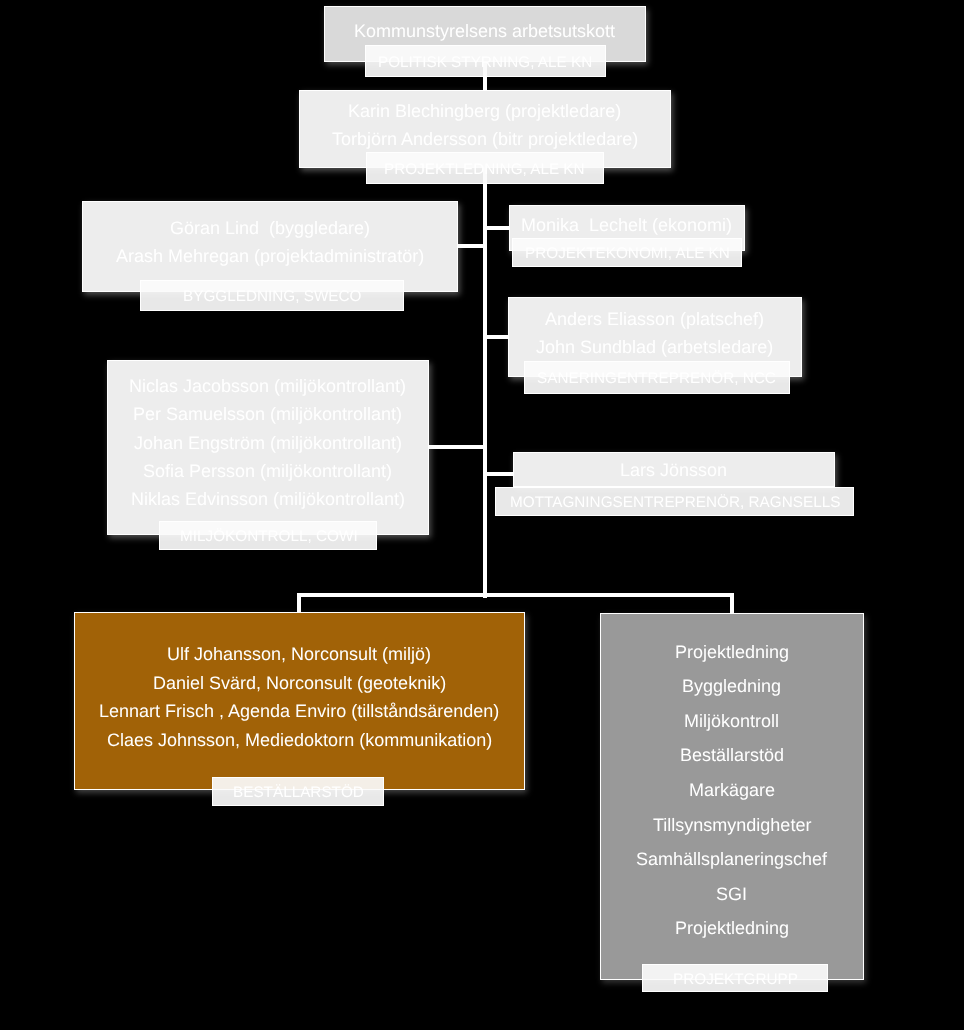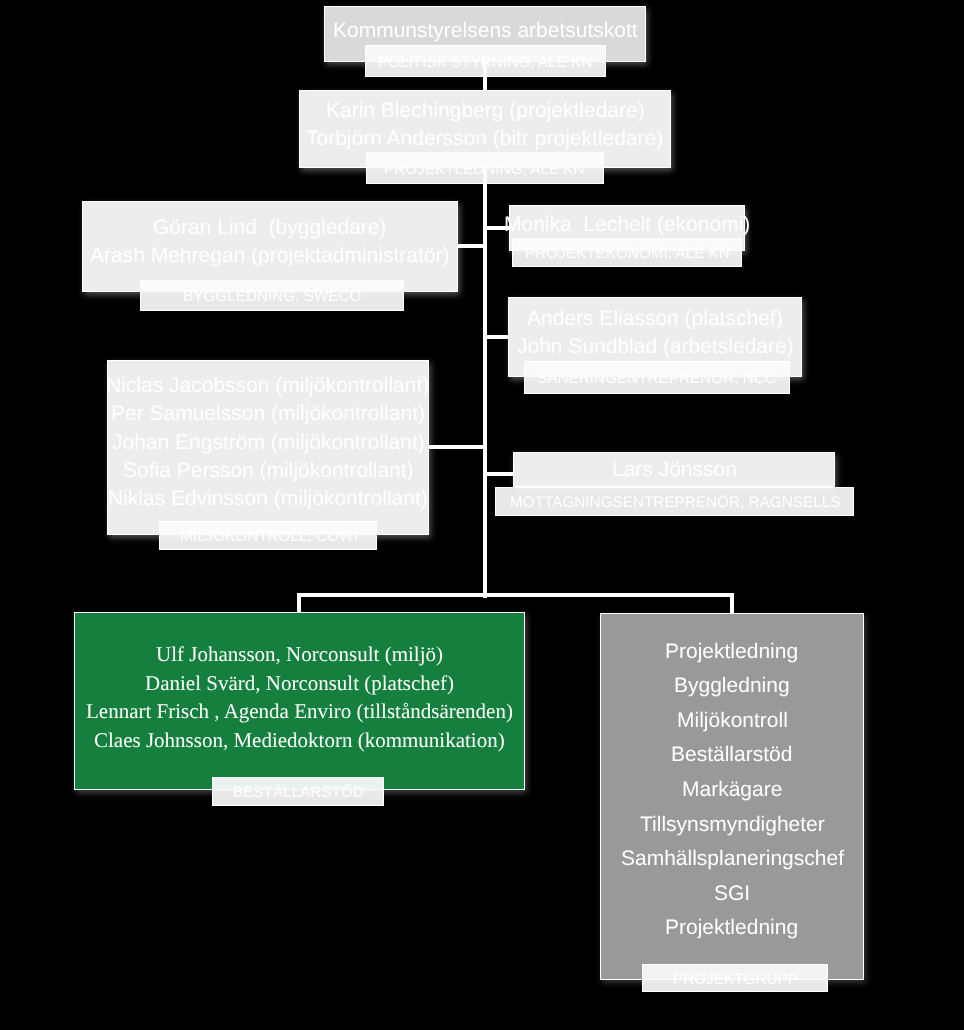--- a/index.html
+++ b/index.html
@@ -6,21 +6,21 @@
   html,body{margin:0;padding:0;background:#000;}
   #stage{position:relative;width:964px;height:1030px;background:#000;overflow:hidden;
     font-family:"Liberation Sans",sans-serif;-webkit-font-smoothing:antialiased;text-rendering:geometricPrecision;}
 
   .conn{position:absolute;background:#ffffff;}
 
   
   .node{position:absolute;box-sizing:border-box;border:1.3px solid #ffffff;
        color:#ffffff;text-align:left;
        display:flex;flex-direction:column;align-items:center;justify-content:center;
-       font-size:21px;padding-bottom:var(--pb,9px);
+       font-size:18px;padding-bottom:var(--pb,9px);
        box-shadow:2px 3px 6px var(--glow,rgba(237,237,237,0.32));}
   .node .ln{white-space:pre;line-height:var(--lh,28.4px);will-change:transform;}
 
   
   .plate{position:absolute;box-sizing:border-box;border:1.3px solid #ffffff;
        color:#ffffff;white-space:nowrap;font-size:15.3px;
        display:flex;align-items:center;justify-content:center;
        background:rgba(251,251,251,0.924);}
   .plate span{will-change:transform;display:block;line-height:1;padding-top:3px;}
 </style>
@@ -89,23 +89,23 @@
     <span>MILJÖKONTROLL, COWI</span>
   </div>
 
   <div class="node" style="left: 513px; top: 452.2px; width: 322px; height: 35.1px; --pb: 0px; padding-top: 0px; background: rgb(237, 237, 237); --glow: rgba(237,237,237,0.34);">
     <div class="ln">Lars Jönsson</div>
   </div>
   <div class="plate" style="left:495.2px;top:487px;width:359.2px;height:29px;">
     <span>MOTTAGNINGSENTREPRENÖR, RAGNSELLS</span>
   </div>
 
-  <div class="node" style="left: 74px; top: 611.5px; width: 451px; height: 178px; --pb: 6.6px; background: #15803d; font-family: Liberation Serif, serif; --glow: rgba(196,196,196,0.34);">
+  <div class="node" style="left: 74px; top: 611.5px; width: 451px; height: 178px; --pb: 6.6px; background: #a16207; --glow: rgba(196,196,196,0.34);">
     <div class="ln">Ulf Johansson, Norconsult (miljö)</div>
-    <div class="ln">Daniel Svärd, Norconsult (platschef)</div>
+    <div class="ln">Daniel Svärd, Norconsult (geoteknik)</div>
     <div class="ln">Lennart Frisch , Agenda Enviro (tillståndsärenden)</div>
     <div class="ln">Claes Johnsson, Mediedoktorn (kommunikation)</div>
   </div>
   <div class="plate" style="left:212.1px;top:776.7px;width:172.4px;height:29.7px;">
     <span>BESTÄLLARSTÖD</span>
   </div>
 
   <div class="node" style="left: 600px; top: 612.7px; width: 264px; height: 367px; --pb: 11.7px; --lh: 28.6px; background: rgb(153, 153, 153); gap: 6px; --glow: rgba(153,153,153,0.34);">
     <div class="ln">Projektledning</div>
     <div class="ln">Byggledning</div>

